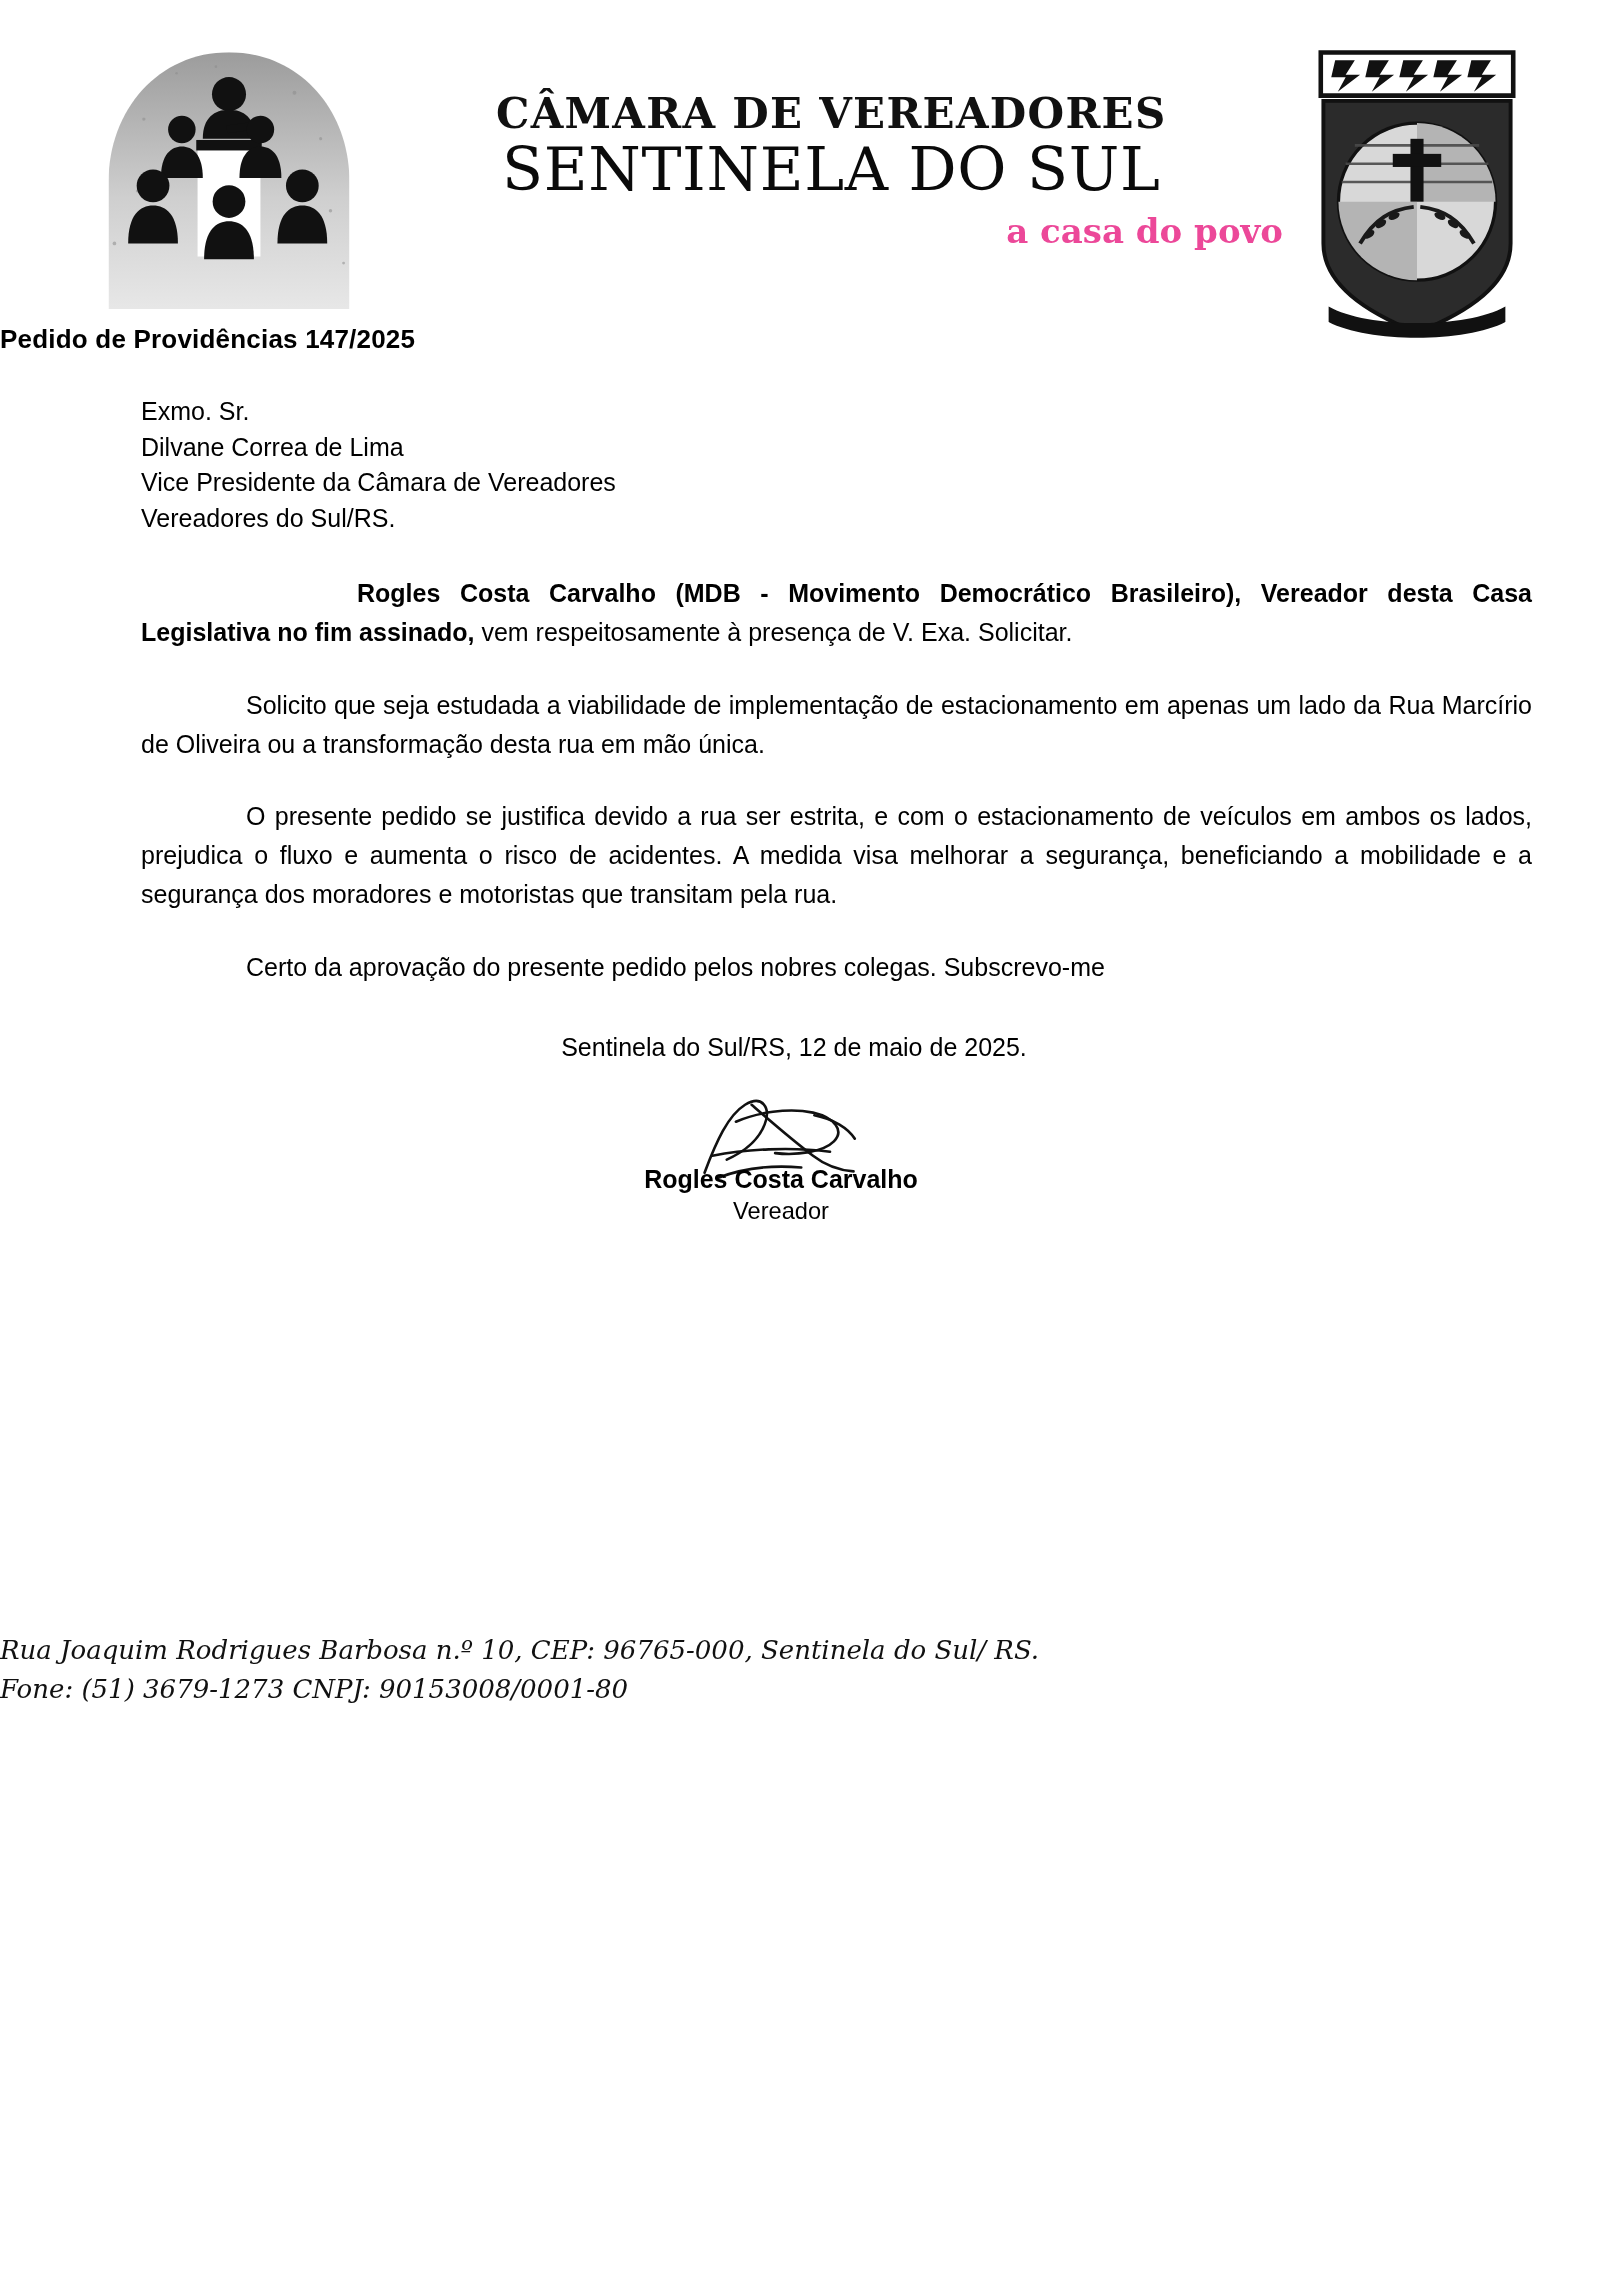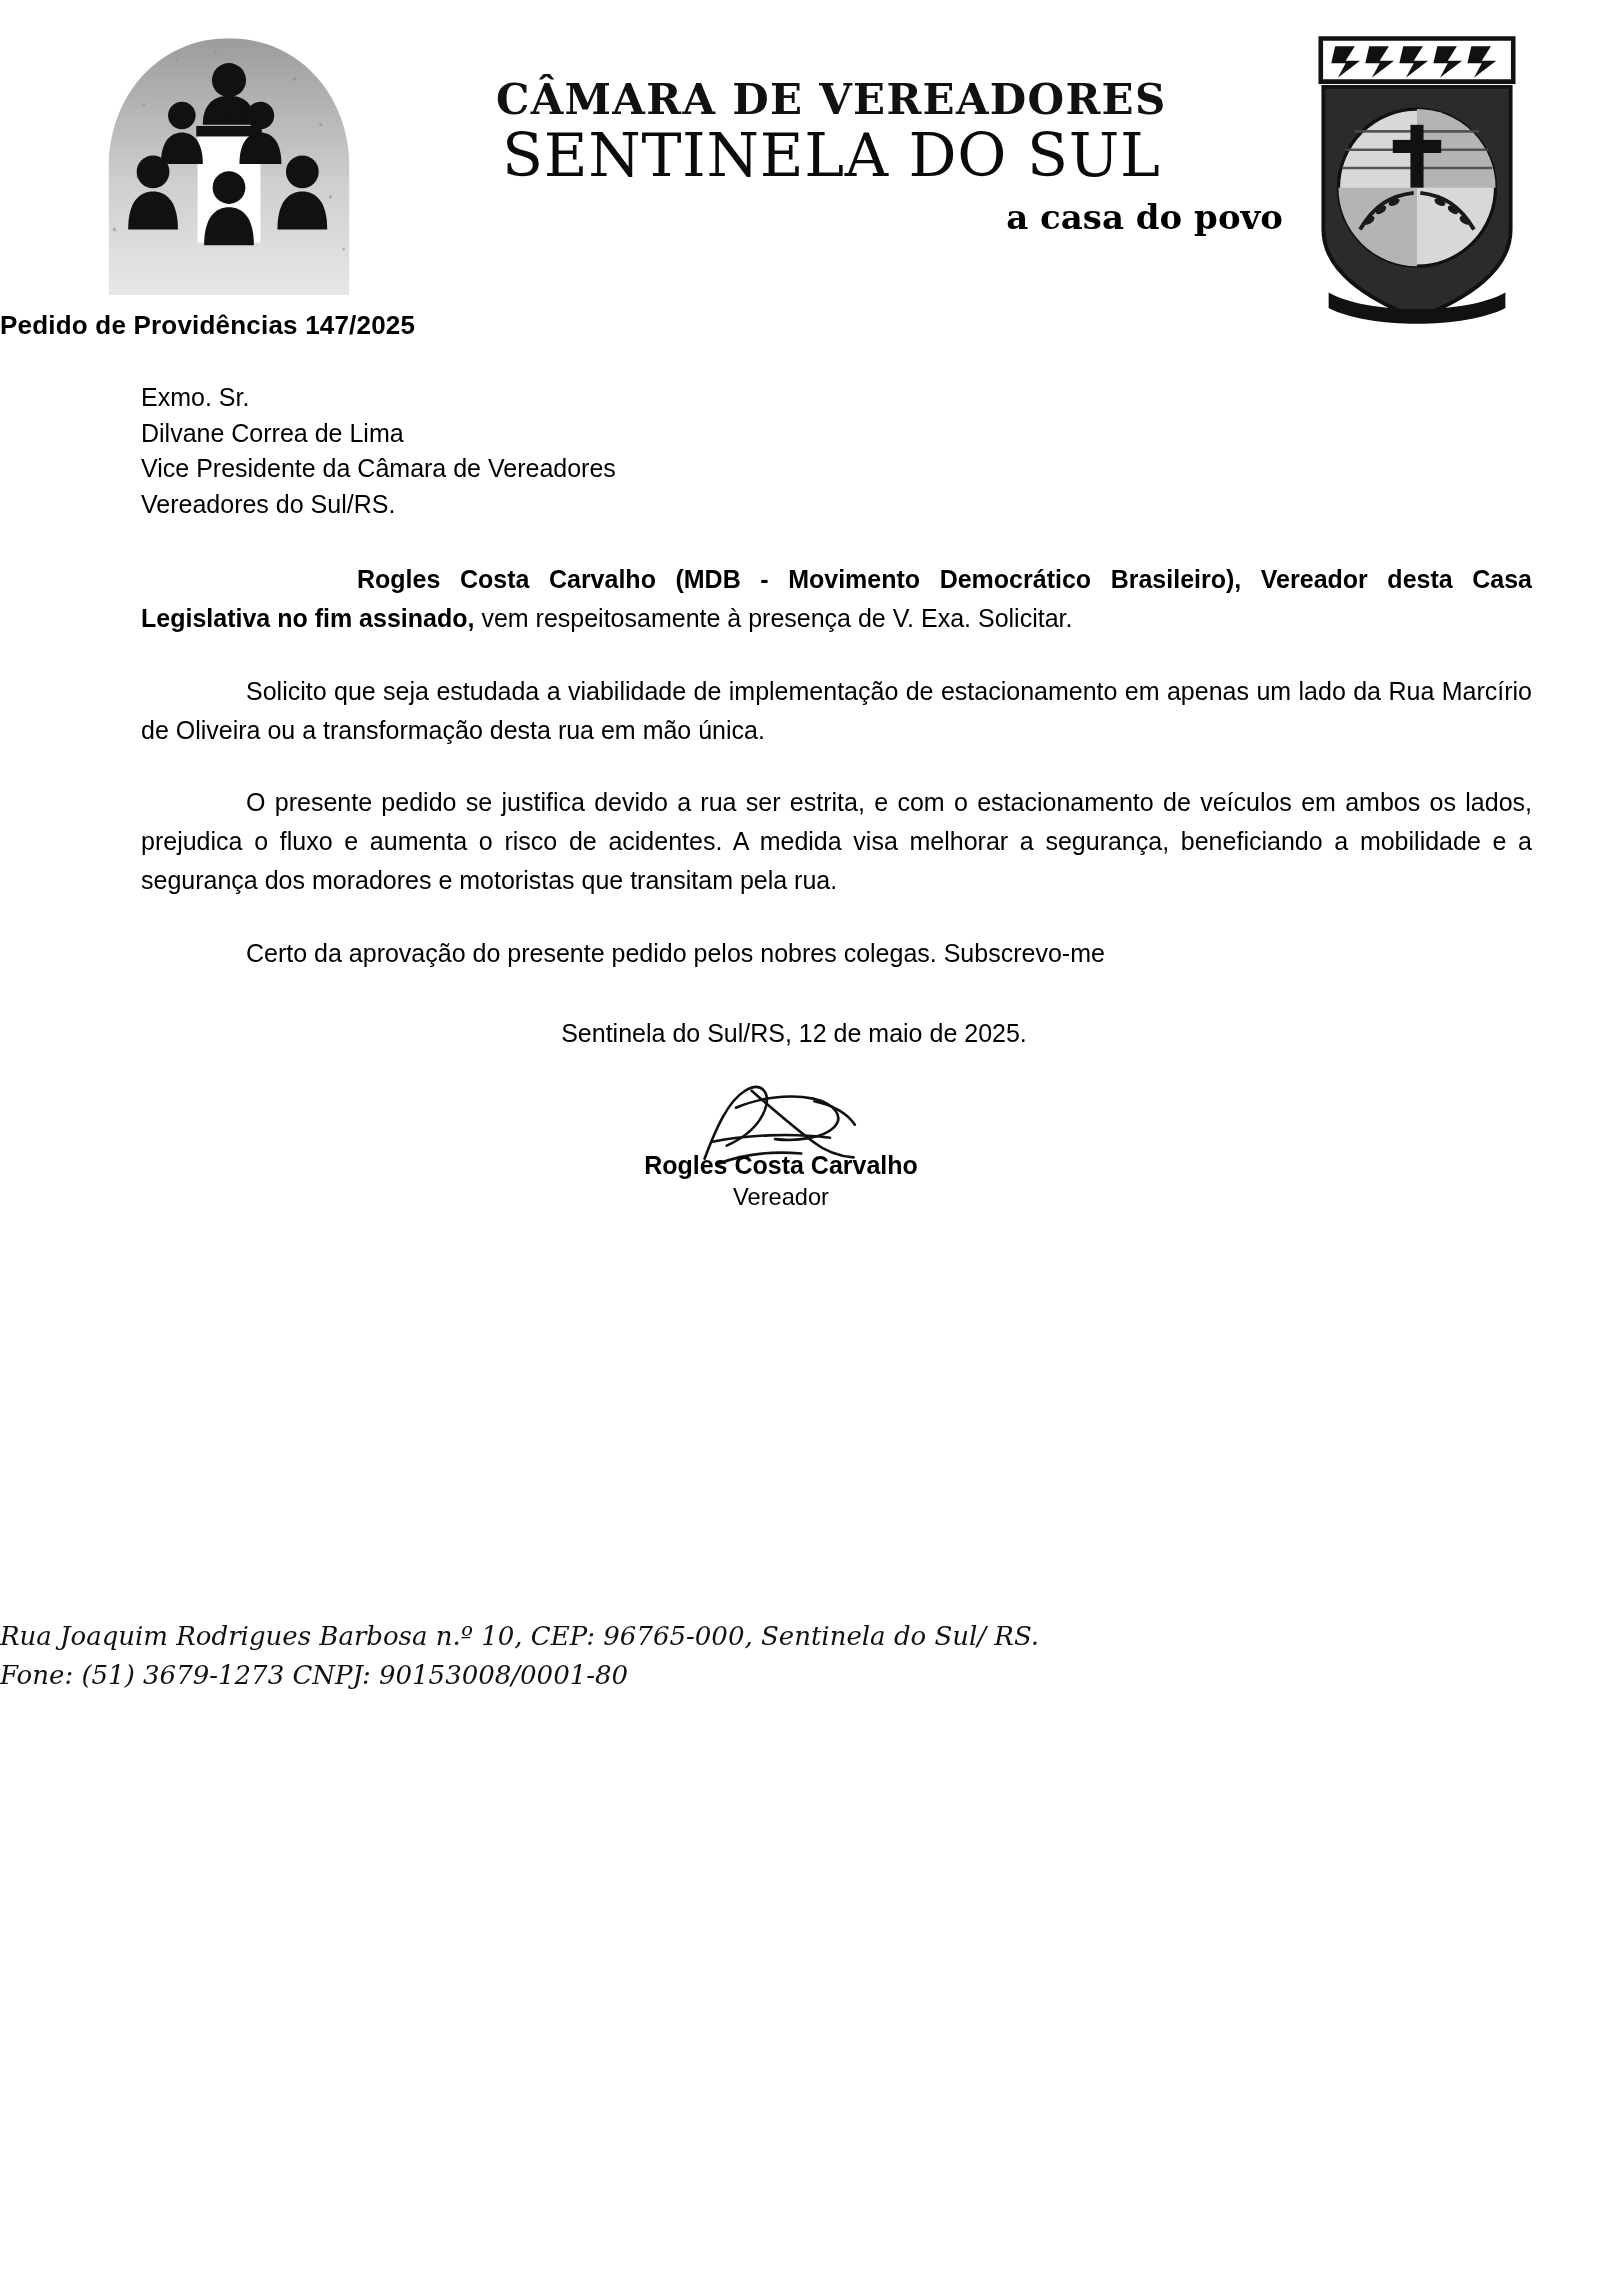--- a/index.html
+++ b/index.html
@@ -8,21 +8,21 @@
     background: #ffffff;
   }
   body {
     font-family: "Liberation Sans", sans-serif;
     color: #000000;
   }
   .page {
     position: relative;
     width: 1623px;
     height: 1752px;
-    margin: 3px auto;
+    margin: 17px auto;
     background: #ffffff;
     box-sizing: border-box;
     overflow: hidden;
   }
 
   
   .letterhead {
     position: relative;
     height: 327px;
     padding: 29.5px 98px 0 98px;
@@ -62,21 +62,21 @@
     line-height: 1.05;
     margin-top: 3.9px;
     color: #0a0a0a;
     white-space: nowrap;
   }
   .header-line3 {
     font-family: "DejaVu Serif", serif;
     font-weight: bold;
     font-size: 34px;
     margin-top: 9.2px;
-    color: #000000;
+    color: #ec4899;
     text-align: right;
     padding-right: 26px;
   }
   .logo-right {
     width: 216px;
     height: 308px;
     flex: 0 0 216px;
     position: relative;
   }
   .logo-right svg { display: block; width: 100%; height: 100%; }

